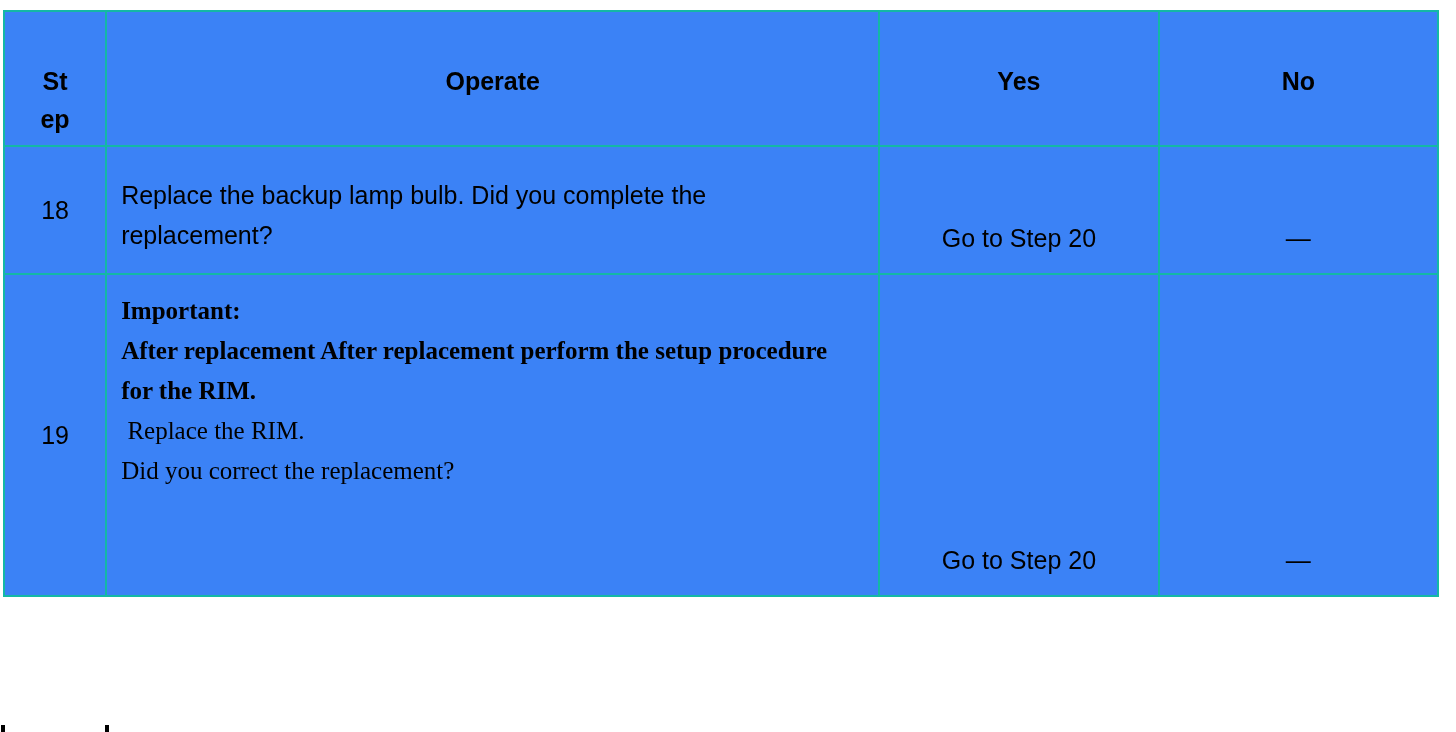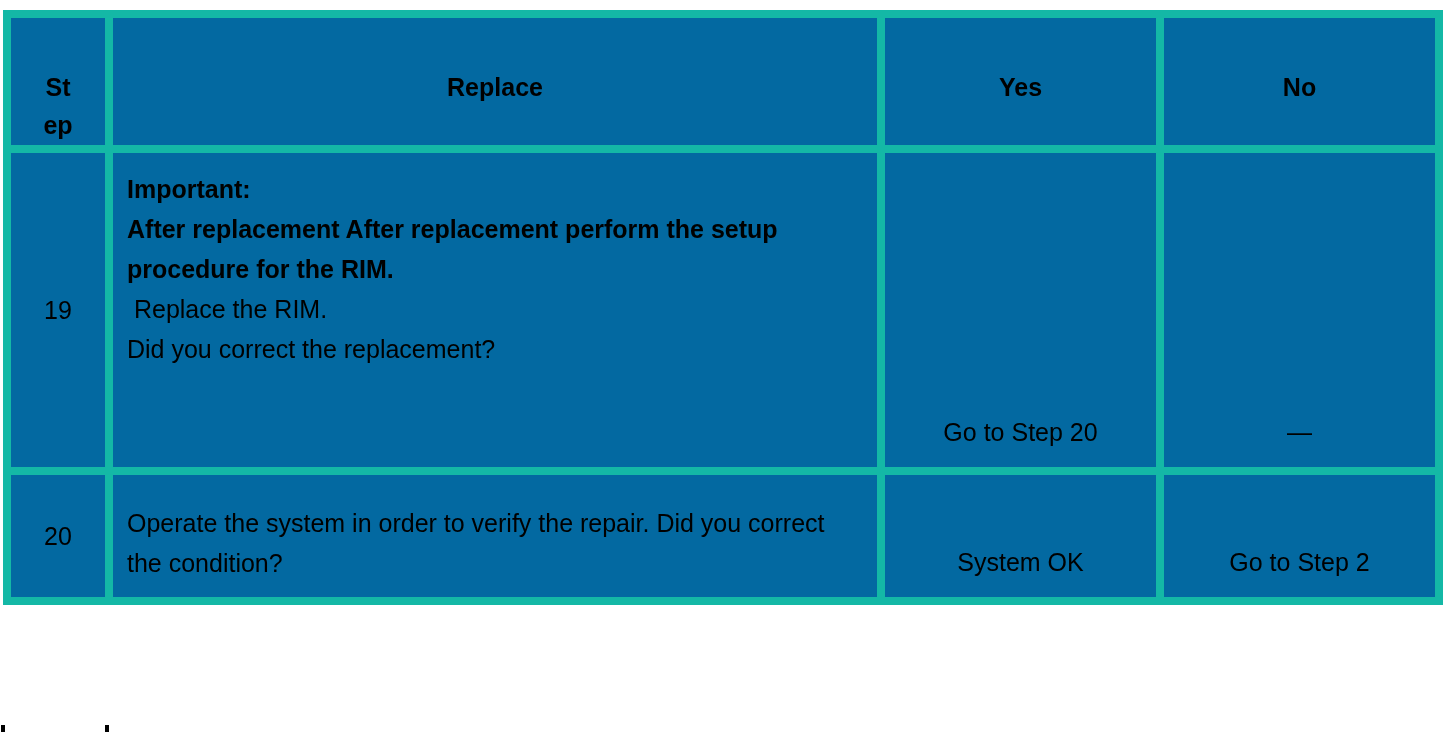--- a/index.html
+++ b/index.html
@@ -12,42 +12,42 @@
     font-family: "Liberation Sans", sans-serif;
     color: #000000;
   }
   table.doc-table {
     position: absolute;
     left: 3px; top: 10px;
     width: 1436px;
     border-collapse: collapse;
     table-layout: fixed;
   }
-  td, th { border: 8px solid #14b8a6; background: #0369a1; }
+  td, th { border: 2px solid #14b8a6; background: #3b82f6; }
   th {
     font-weight: bold;
     font-size: 25px;
     text-align: center;
     vertical-align: top;
     padding-top: 50px;
     line-height: 38px;
   }
   th .hdr-line { display: block; }
   td.step-cell {
     text-align: center;
     vertical-align: middle;
     font-size: 25px;
   }
   td.action-cell {
     vertical-align: top;
     padding: 28px 50px 14px 14px;
     font-size: 25px;
     line-height: 40px;
   }
-  tr.row-19 td.action-cell { padding-top: 16px; }
+  tr.row-19 td.action-cell { padding-top: 16px; font-family: Liberation Serif, serif; }
   td.answer-cell {
     vertical-align: bottom;
     text-align: center;
     font-size: 25px;
     padding-bottom: 20px;
   }
   p { margin: 0; }
   .imp { font-weight: bold; }
   .after-gap { white-space: pre-wrap; }
   tr.header-row   { height: 135px; }
@@ -73,42 +73,42 @@
     <col style="width:772px">
     <col style="width:279px">
     <col style="width:279px">
   </colgroup>
   <thead>
     <tr class="header-row">
       <th>
         <span class="hdr-line">St</span>
         <span class="hdr-line">ep</span>
       </th>
-      <th>Replace</th>
+      <th>Operate</th>
       <th>Yes</th>
       <th>No</th>
     </tr>
   </thead>
   <tbody>
+    <tr class="row-18">
+      <td class="step-cell">18</td>
+      <td class="action-cell">
+        <p>Replace the backup lamp bulb. Did you complete the replacement?</p>
+      </td>
+      <td class="answer-cell">Go to Step 20</td>
+      <td class="answer-cell">—</td>
+    </tr>
     <tr class="row-19">
       <td class="step-cell">19</td>
       <td class="action-cell">
         <p class="imp">Important:</p>
         <p class="imp">After replacement After replacement perform the setup procedure for the RIM.</p>
         <p class="after-gap"> Replace the RIM.</p>
         <p>Did you correct the replacement?</p>
       </td>
       <td class="answer-cell">Go to Step 20</td>
       <td class="answer-cell">—</td>
     </tr>
-    <tr class="row-20">
-      <td class="step-cell">20</td>
-      <td class="action-cell">
-        <p>Operate the system in order to verify the repair. Did you correct the condition?</p>
-      </td>
-      <td class="answer-cell">System OK</td>
-      <td class="answer-cell">Go to Step 2</td>
-    </tr>
   </tbody>
 </table>
 
 <div class="border-stub stub-left"></div>
 <div class="border-stub stub-col1"></div>
 
 </body></html>

